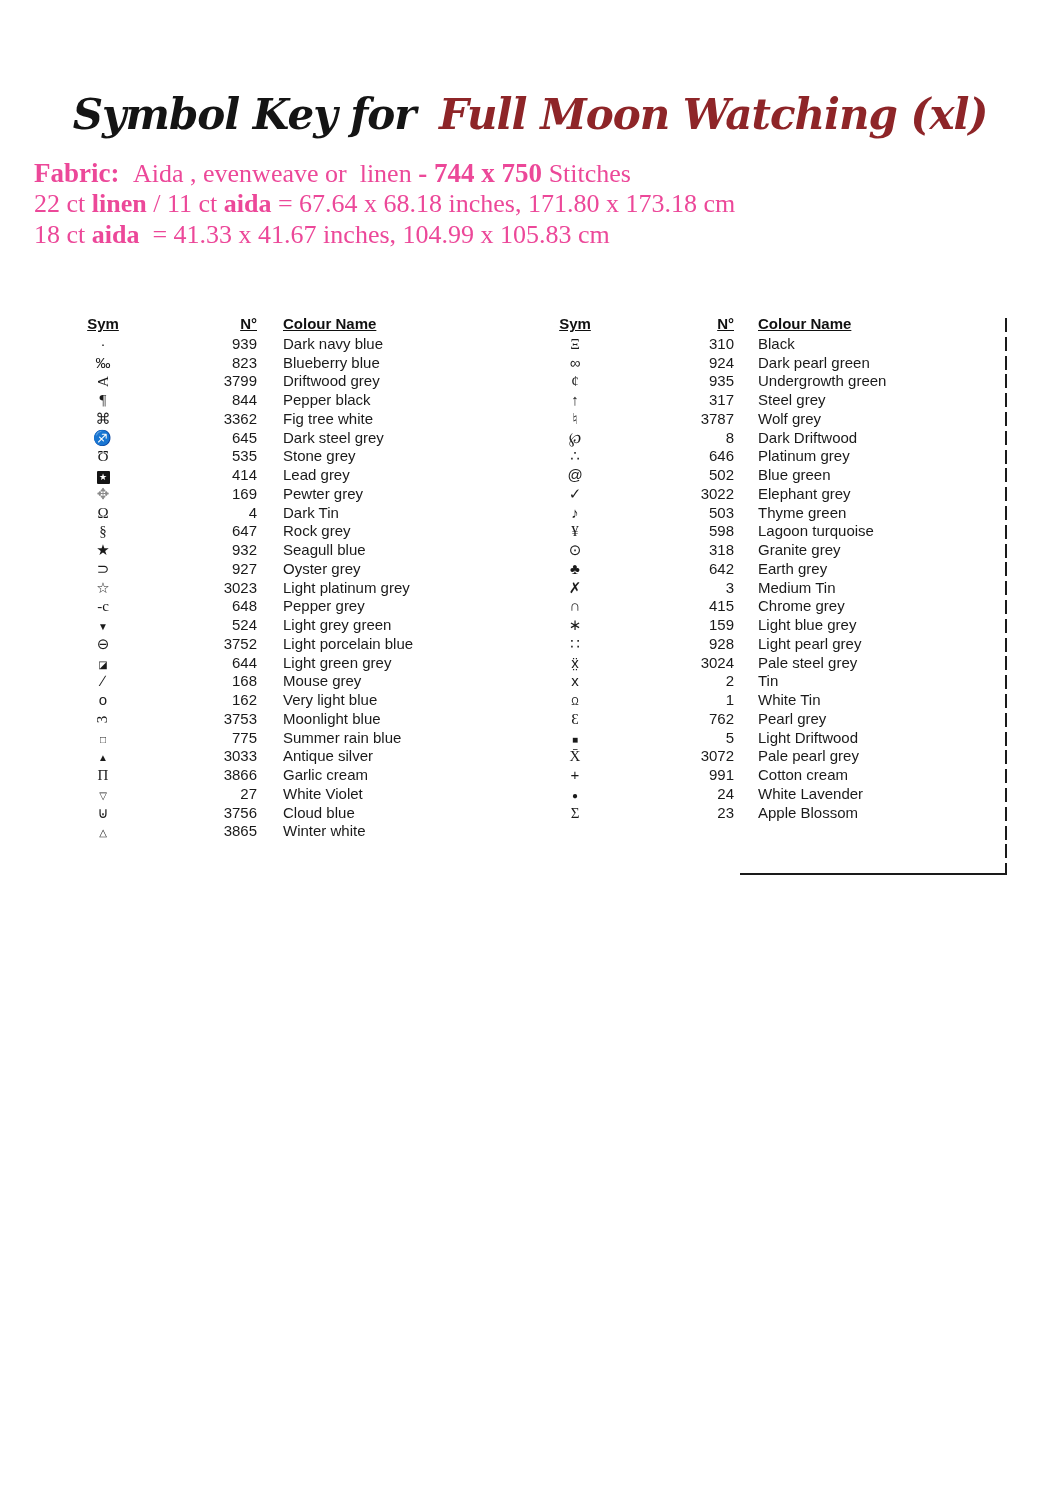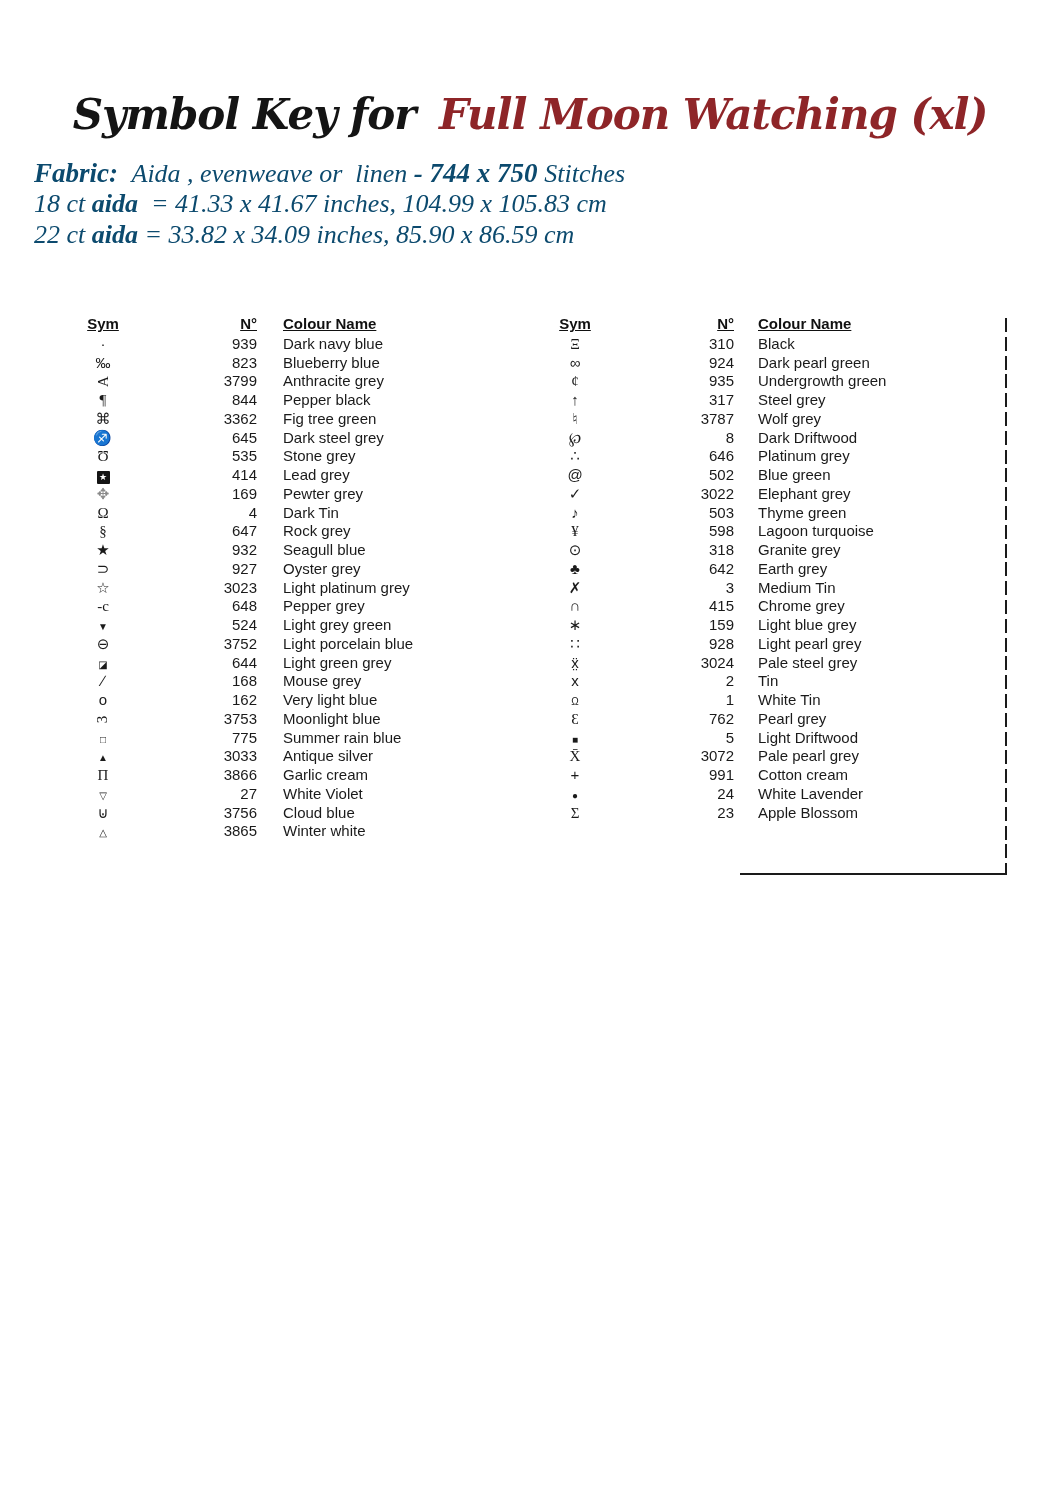--- a/index.html
+++ b/index.html
@@ -11,21 +11,21 @@
 
   
   .title{
     position:absolute;top:84px;left:0;width:100%;text-align:center;
     font-family:"DejaVu Serif",serif;font-style:italic;font-weight:bold;
     font-size:42px;letter-spacing:-1px;color:#141414;white-space:pre;
   }
   .title .accent{padding-left:10px;}
 
   
-  .fabric{position:absolute;left:34px;top:152px;font-family:"Liberation Serif",serif;font-style:italic;color:#0c4a6e;}
+  .fabric{position:absolute;left:34px;top:152px;font-family:"Liberation Serif",serif;color:#ec4899;}
   .fabric .fline{font-size:26px;line-height:30.4px;white-space:pre;}
   .fabric .b{font-weight:bold;}
   .fabric .fline:first-child .b{font-size:27px;}
 
   
   .panel{position:absolute;top:309px;}
   #left-panel{left:73px;width:440px;}
   #right-panel{left:545px;width:470px;}
   .hdr{display:flex;height:19px;font-weight:bold;font-size:15px;color:#111;}
   .hdr .h{text-decoration:underline;}
@@ -54,22 +54,22 @@
 </style>
 </head>
 <body>
 
 <div class="page">
 
   <div class="title"><span>Symbol Key for</span><span class="accent" style="color: rgb(142, 37, 40);"> Full Moon Watching (xl)</span></div>
 
   <div class="fabric" id="fabric-block">
       <div class="fline"><span class="b">Fabric:  </span><span>Aida , evenweave or  linen </span><span class="b">- 744 x 750 </span><span>Stitches</span></div>
+      <div class="fline"><span>22 ct </span><span class="b">linen</span><span> / 11 ct </span><span class="b">aida</span><span> = 67.64 x 68.18 inches, 171.80 x 173.18 cm</span></div>
       <div class="fline"><span>18 ct </span><span class="b">aida</span><span>  = 41.33 x 41.67 inches, 104.99 x 105.83 cm</span></div>
-      <div class="fline"><span>22 ct </span><span class="b">aida</span><span> = 33.82 x 34.09 inches, 85.90 x 86.59 cm</span></div>
     </div>
 
   <div class="panel" id="left-panel">
     <div class="hdr">
       <span class="sym-col"><span class="h">Sym</span></span>
       <span class="num-col"><span class="h">N°</span></span>
       <span class="name-col"><span class="h">Colour Name</span></span>
     </div>
     <div id="left-rows">
         <div class="krow">
@@ -78,31 +78,31 @@
           <span class="name-col">Dark navy blue</span>
         </div>
         <div class="krow">
           <span class="sym-col"><span class="glyph">‰</span></span>
           <span class="num-col">823</span>
           <span class="name-col">Blueberry blue</span>
         </div>
         <div class="krow">
           <span class="sym-col"><span class="glyph sr" style="transform: rotate(-90deg);">A</span></span>
           <span class="num-col">3799</span>
-          <span class="name-col">Anthracite grey</span>
+          <span class="name-col">Driftwood grey</span>
         </div>
         <div class="krow">
           <span class="sym-col"><span class="glyph sr">¶</span></span>
           <span class="num-col">844</span>
           <span class="name-col">Pepper black</span>
         </div>
         <div class="krow">
           <span class="sym-col"><span class="glyph">⌘</span></span>
           <span class="num-col">3362</span>
-          <span class="name-col">Fig tree green</span>
+          <span class="name-col">Fig tree white</span>
         </div>
         <div class="krow">
           <span class="sym-col"><span class="glyph">♐</span></span>
           <span class="num-col">645</span>
           <span class="name-col">Dark steel grey</span>
         </div>
         <div class="krow">
           <span class="sym-col"><span class="glyph sr">Ʊ</span></span>
           <span class="num-col">535</span>
           <span class="name-col">Stone grey</span>

